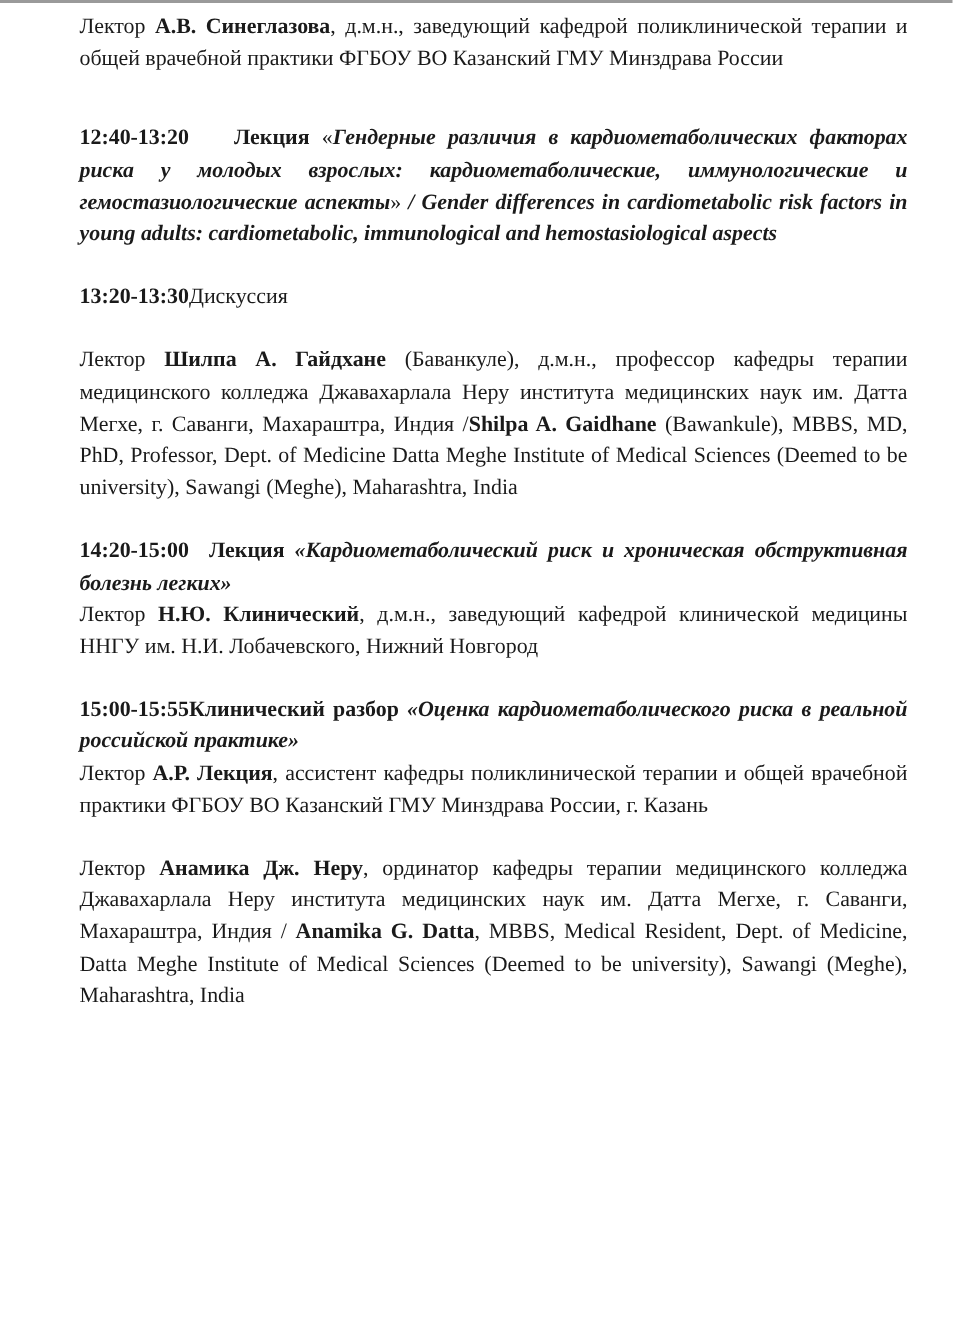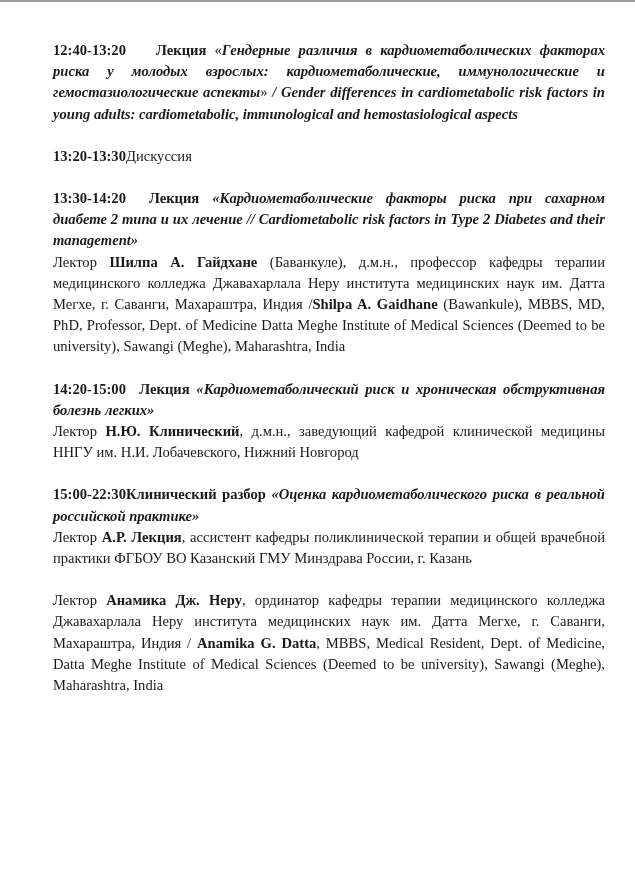--- a/index.html
+++ b/index.html
@@ -22,43 +22,42 @@
     .tab2 { display: inline-block; width: 10px; }
   </style>
 </head>
 <body>
 
 <div class="topline"></div>
 
 <div class="page">
 
   <div style="height:4px"></div>
+  <p class="para">
+    <span>Лектор </span><b>А.В. Синеглазова</b><span>, д.м.н., заведующий кафедрой поликлинической терапии и общей врачебной практики ФГБОУ ВО Казанский ГМУ Минздрава России</span>
+  </p>
 
   <div style="height:32px"></div>
 
   <div>
     <p class="para">
       <span class="time">12:40-13:20</span><span class="tab1"></span><b>Лекция</b>
       <span>«</span><span class="i">Гендерные различия в кардиометаболических факторах риска у молодых взрослых: кардиометаболические, иммунологические и гемостазиологические аспекты</span><span>»</span><span class="i"> / Gender differences in cardiometabolic risk factors in young adults: cardiometabolic, immunological and hemostasiological aspects</span>
     </p>
   </div>
 
   <div class="gap-md"></div>
 
   <p class="para">
     <span class="time">13:20-13:30</span><span>Дискуссия</span>
   </p>
 
   <div class="gap-md"></div>
 
   <div>
-    <p class="para">
-      <span class="time">13:30-14:20</span><span class="tab2"></span> <b>Лекция</b>
-      <span class="i">«Кардиометаболические факторы риска при сахарном диабете 2 типа и их лечение // Cardiometabolic risk factors in Type 2 Diabetes and their management»</span>
-    </p>
     <p class="para">
       <span>Лектор </span><b>Шилпа А. Гайдхане</b><span> (Баванкуле), д.м.н., профессор кафедры терапии медицинского колледжа Джавахарлала Неру института медицинских наук им. Датта Мегхе, г. Саванги, Махараштра, Индия /</span><b>Shilpa A. Gaidhane</b><span> (Bawankule), MBBS, MD, PhD, Professor, Dept. of Medicine Datta Meghe Institute of Medical Sciences (Deemed to be university), Sawangi (Meghe), Maharashtra, India</span>
     </p>
   </div>
 
   <div class="gap-md"></div>
 
   <div>
     <p class="para">
       <span class="time">14:20-15:00</span>&nbsp; <b>Лекция</b>
@@ -66,21 +65,21 @@
     </p>
     <p class="para">
       <span>Лектор </span><b>Н.Ю. Клинический</b><span>, д.м.н., заведующий кафедрой клинической медицины ННГУ им. Н.И. Лобачевского, Нижний Новгород</span>
     </p>
   </div>
 
   <div class="gap-md"></div>
 
   <div>
     <p class="para">
-      <span class="time">15:00-22:30</span><b>Клинический разбор</b>
+      <span class="time">15:00-15:55</span><b>Клинический разбор</b>
       <span class="i">«Оценка кардиометаболического риска в реальной российской практике»</span>
     </p>
     <p class="para">
       <span>Лектор </span><b>А.Р. Лекция</b><span>, ассистент кафедры поликлинической терапии и общей врачебной практики ФГБОУ ВО Казанский ГМУ Минздрава России, г. Казань</span>
     </p>
   </div>
 
   <div class="gap-md"></div>
 
   <div>

